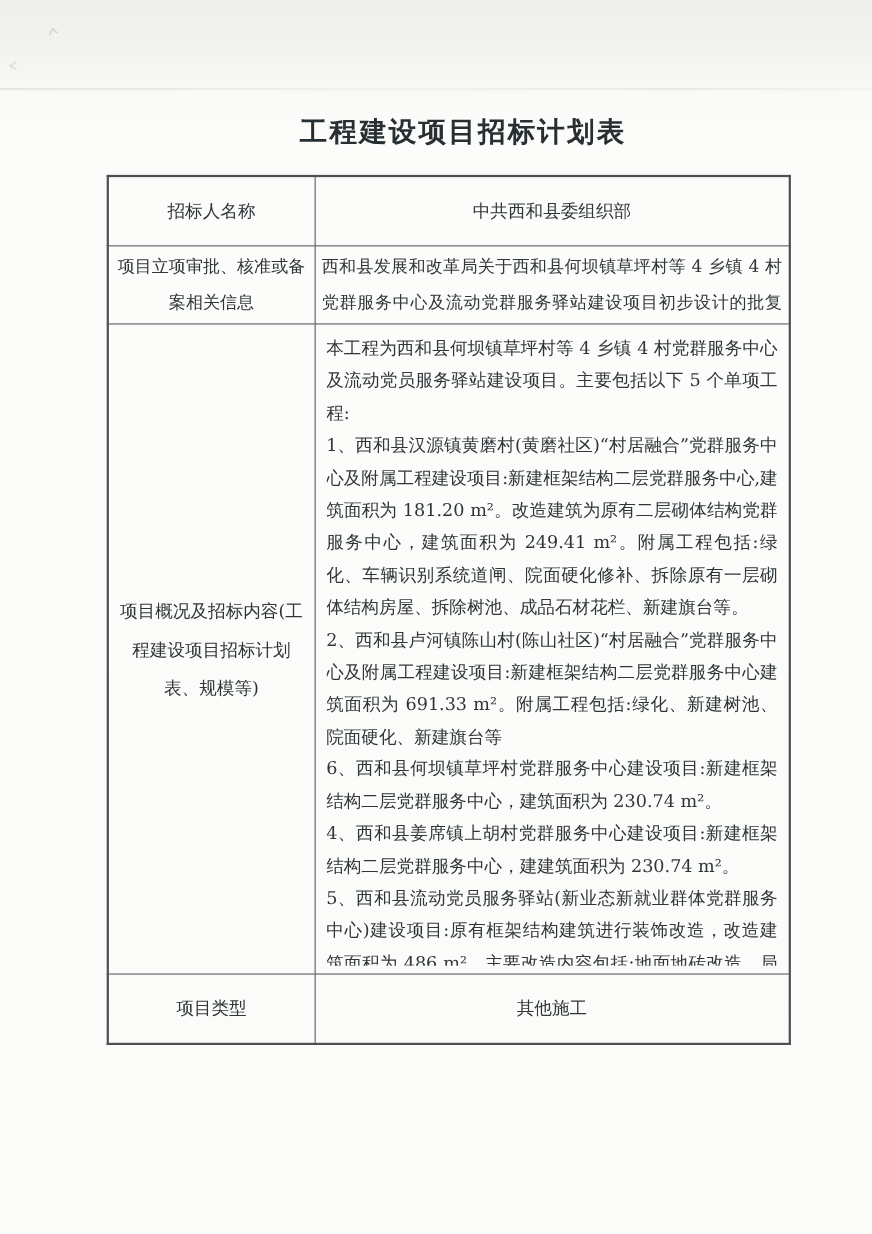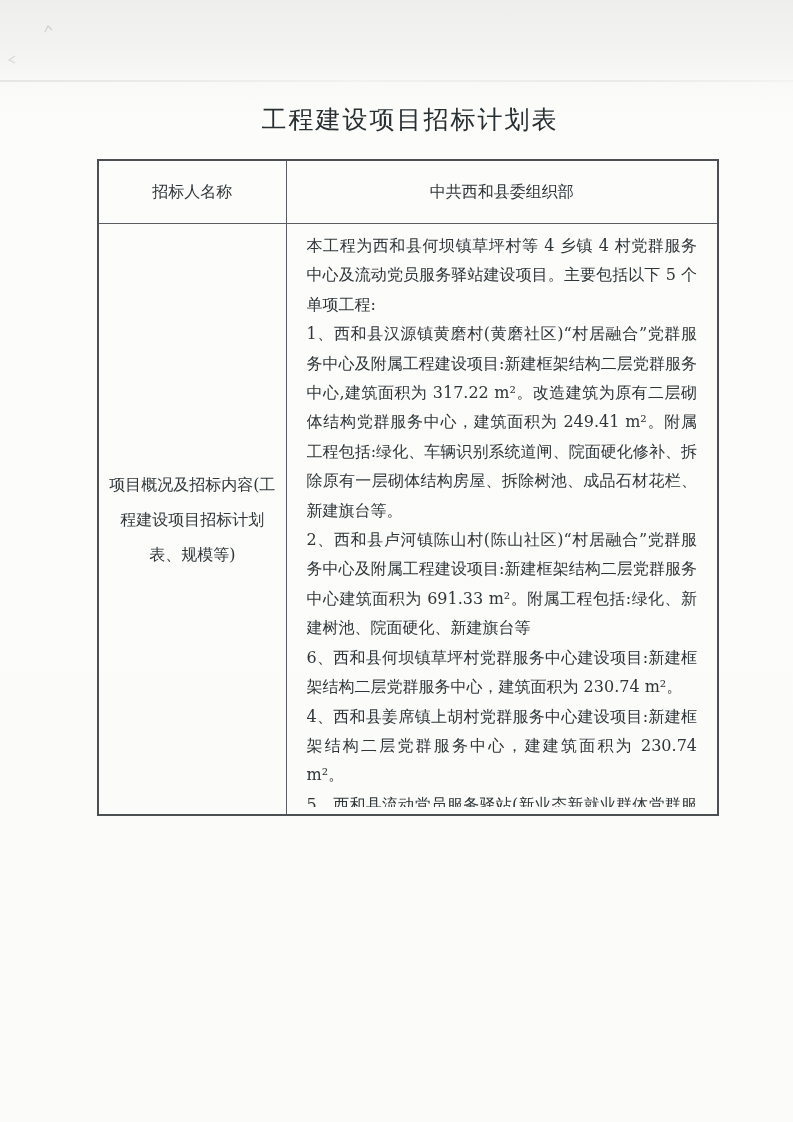--- a/index.html
+++ b/index.html
@@ -31,25 +31,25 @@
       rgba(60,60,55,0.04) 45%,
       rgba(60,60,55,0.08) 78%,
       rgba(60,60,55,0.03));
   }
   .scan-mark { position: absolute; opacity: 0.55; }
   .scan-mark svg { display: block; }
 
   .doc-title {
     position: absolute;
     top: 103px;
-    left: 100px;
+    left: 111px;
     width: 620px;
     text-align: center;
     font-size: 25px;
-    font-weight: normal;
+    font-weight: bold;
     letter-spacing: 2px;
     color: #272f32;
   }
 
   table.bid-table {
     position: absolute;
     top: 159px;
     left: 97px;
     width: 620px;
     border-collapse: collapse;
@@ -92,21 +92,21 @@
     text-align: justify;
     text-align-last: justify;
     line-height: 33px;
     font-size: 15.5px;
     padding: 2px 6px;
   }
   tr.r5 td.label-cell { line-height: 35px; }
   tr.r5 td.value-cell {
     vertical-align: top;
     text-align: left;
-    padding: 7px 20px;
+    padding: 7px 10px;
   }
   .overview-paragraphs { height: 576px; overflow: hidden; }
   .overview-paragraphs p {
     margin: 0;
     font-size: 16px;
     line-height: 29.4px;
     text-align: justify;
   }
 </style>
 </head>
@@ -129,27 +129,35 @@
 <table class="bid-table">
   <colgroup>
     <col class="c-label">
     <col class="c-value">
   </colgroup>
   <tbody>
     <tr class="r1">
       <td class="label-cell">招标人名称</td>
       <td class="value-cell">中共西和县委组织部</td>
     </tr>
+    <tr class="r4">
+      <td class="label-cell">项目立项审批、核准或备案相关信息</td>
+      <td class="value-cell">西和县发展和改革局关于西和县何坝镇草坪村等 4 乡镇 4 村党群服务中心及流动党群服务驿站建设项目初步设计的批复</td>
+    </tr>
     <tr class="r5">
       <td class="label-cell">项目概况及招标内容(工程建设项目招标计划表、规模等)</td>
       <td class="value-cell">
         <div class="overview-paragraphs">
           <p>本工程为西和县何坝镇草坪村等 4 乡镇 4 村党群服务中心及流动党员服务驿站建设项目。主要包括以下 5 个单项工程:</p>
-          <p>1、西和县汉源镇黄磨村(黄磨社区)“村居融合”党群服务中心及附属工程建设项目:新建框架结构二层党群服务中心,建筑面积为 317.22 m²。改造建筑为原有二层砌体结构党群服务中心，建筑面积为 249.41 m²。附属工程包括:绿化、车辆识别系统道闸、院面硬化修补、拆除原有一层砌体结构房屋、拆除树池、成品石材花栏、新建旗台等。</p>
+          <p>1、西和县汉源镇黄磨村(黄磨社区)“村居融合”党群服务中心及附属工程建设项目:新建框架结构二层党群服务中心,建筑面积为 181.20 m²。改造建筑为原有二层砌体结构党群服务中心，建筑面积为 249.41 m²。附属工程包括:绿化、车辆识别系统道闸、院面硬化修补、拆除原有一层砌体结构房屋、拆除树池、成品石材花栏、新建旗台等。</p>
           <p>2、西和县卢河镇陈山村(陈山社区)“村居融合”党群服务中心及附属工程建设项目:新建框架结构二层党群服务中心建筑面积为 691.33 m²。附属工程包括:绿化、新建树池、院面硬化、新建旗台等</p>
           <p>6、西和县何坝镇草坪村党群服务中心建设项目:新建框架结构二层党群服务中心，建筑面积为 230.74 m²。</p>
           <p>4、西和县姜席镇上胡村党群服务中心建设项目:新建框架结构二层党群服务中心，建建筑面积为 230.74 m²。</p>
           <p>5、西和县流动党员服务驿站(新业态新就业群体党群服务中心)建设项目:原有框架结构建筑进行装饰改造，改造建筑面积为 486 m²。主要改造内容包括:地面地砖改造，局部房间吊顶改造为矿棉板、轻钢龙骨石膏板隔墙，卫生间改造等工程。</p>
         </div>
       </td>
     </tr>
+    <tr class="r6">
+      <td class="label-cell">项目类型</td>
+      <td class="value-cell">其他施工</td>
+    </tr>
   </tbody>
 </table>
 
 </body></html>

